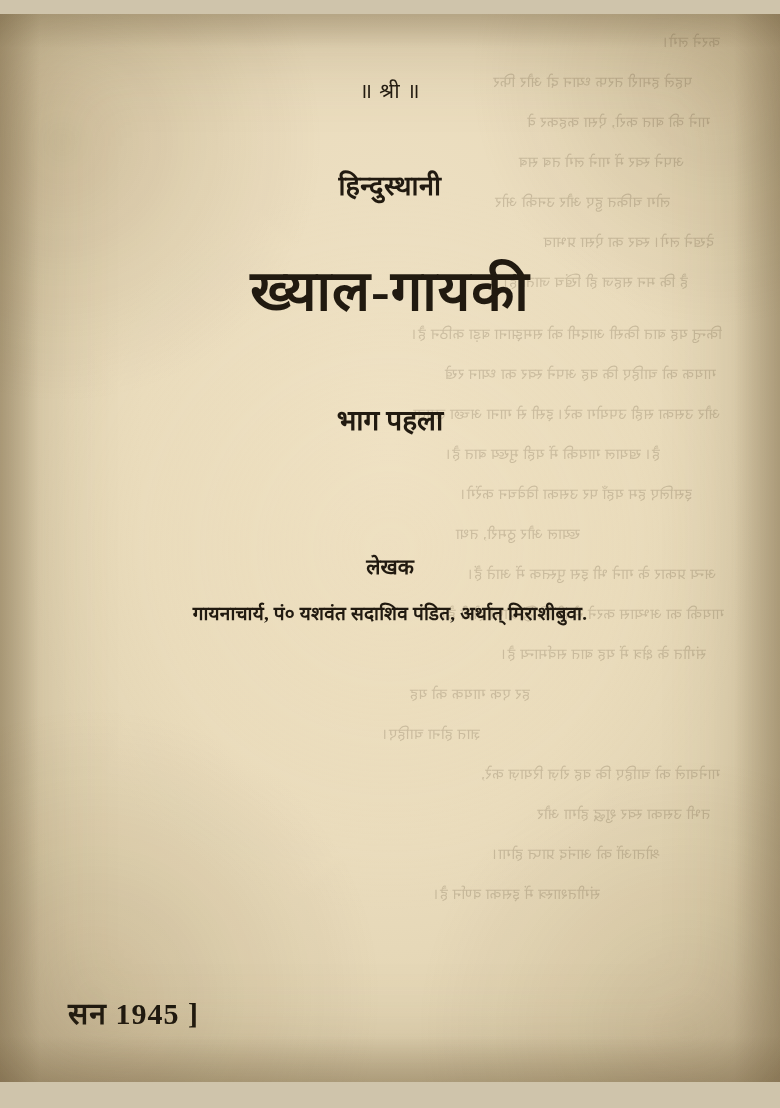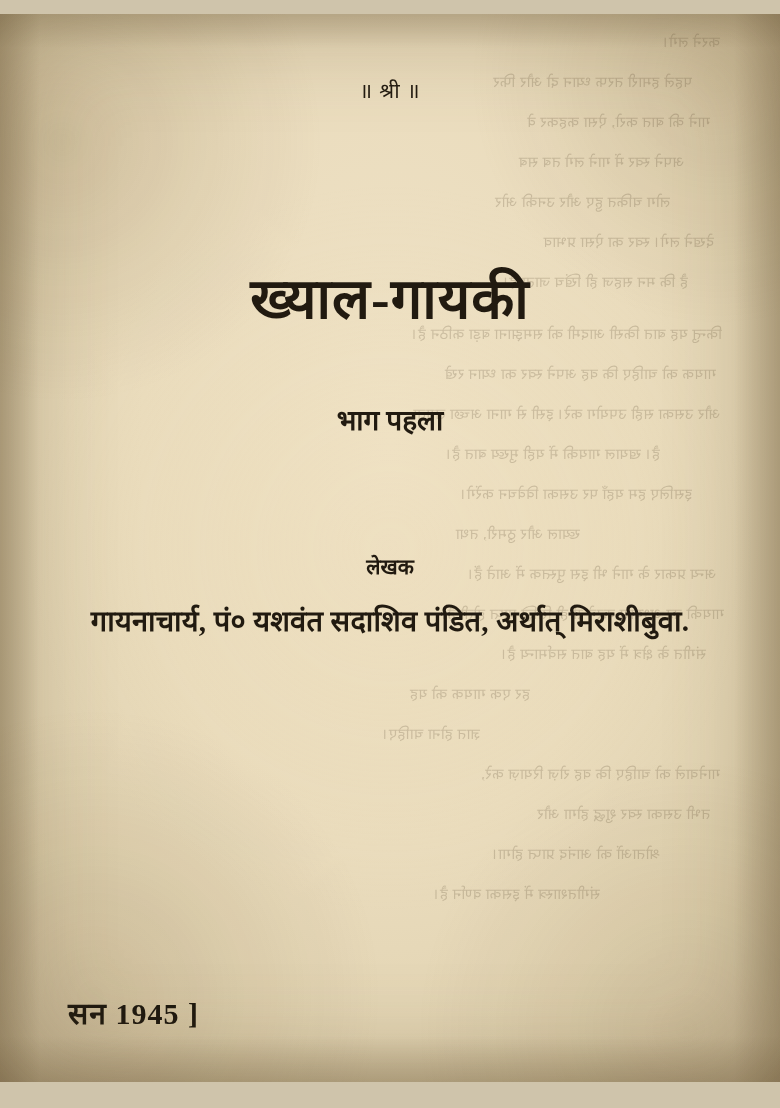--- a/index.html
+++ b/index.html
@@ -71,39 +71,39 @@
     font-size: 21px;
     letter-spacing: 1px;
   }
   .subtitle-top {
     top: 152px;
     font-size: 27px;
     letter-spacing: 0.5px;
     font-weight: 600;
   }
   .main-title {
-    top: 244px;
+    top: 236px;
     font-size: 56px;
     font-weight: 700;
     letter-spacing: 1px;
     text-align: center;
   }
   .volume {
     top: 386px;
     font-size: 28px;
     font-weight: 600;
   }
   .author-label {
     top: 538px;
     font-size: 21px;
     font-weight: 600;
   }
   .author-name {
     top: 586px;
-    font-size: 29px;
+    font-size: 19px;
     font-weight: 700;
     letter-spacing: 0.2px;
   }
   .year-box {
     position: absolute;
     left: 68px;
     top: 978px;
     font-size: 30px;
     font-weight: 700;
     color: #1d170e;
@@ -161,20 +161,21 @@
     <span class="bl" style="left:60px; top:740px;">गानेवाले को चाहिए कि वह रोज़ रियाज़ करे,</span>
     <span class="bl" style="left:70px; top:780px;">तभी उसका स्वर शुद्ध होगा और</span>
     <span class="bl" style="left:120px; top:820px;">श्रोताओं को आनंद प्राप्त होगा।</span>
     <span class="bl" style="left:180px; top:860px;">संगीतशास्त्र में इसका वर्णन है।</span>
   </div>
 
   <div class="grain"></div>
 
   <div class="content">
     <div class="line shree">॥ श्री ॥</div>
+    <div class="line subtitle-top">हिन्दुस्थानी</div>
     <div class="line main-title">ख्याल-गायकी</div>
     <div class="line author-label">लेखक</div>
     <div class="line volume">भाग पहला</div>
     <div class="line author-name">गायनाचार्य, पं० यशवंत सदाशिव पंडित, अर्थात् मिराशीबुवा.</div>
     <div class="year-box">सन 1945 ]</div>
   </div>
 
   <div class="edge-shadow-left"></div>
   <div class="edge-shadow-right"></div>
   <div class="edge-shadow-top"></div>

